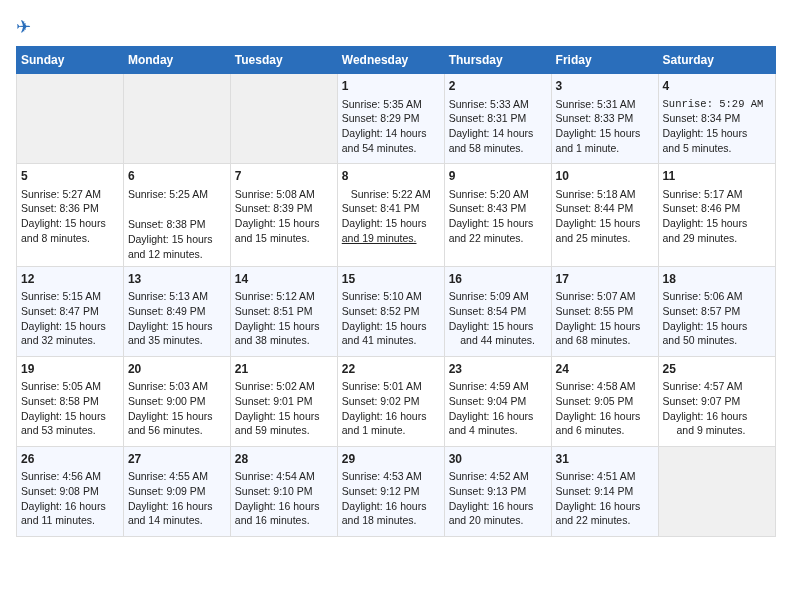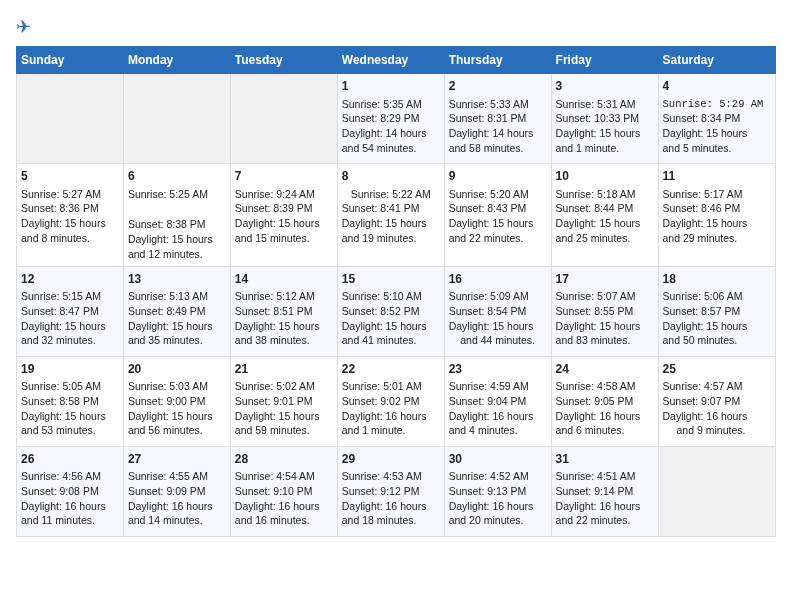--- a/index.html
+++ b/index.html
@@ -140,21 +140,21 @@
         <td>
           <span class="day-num">2</span>
           <span style="display: block;">Sunrise: 5:33 AM</span>
           <span style="display: block;">Sunset: 8:31 PM</span>
           <span style="display: block;">Daylight: 14 hours</span>
           <span style="display: block;">and 58 minutes.</span>
         </td>
         <td>
           <span class="day-num">3</span>
           <span style="display: block;">Sunrise: 5:31 AM</span>
-          <span style="display: block;">Sunset: 10:33 PM</span>
+          <span style="display: block;">Sunset: 8:33 PM</span>
           <span style="display: block;">Daylight: 15 hours</span>
           <span style="display: block;">and 1 minute.</span>
         </td>
         <td>
           <span class="day-num">4</span>
           <span style="display: block; font-family: Liberation Mono, monospace;">Sunrise: 5:29 AM</span>
           <span style="display: block;">Sunset: 8:34 PM</span>
           <span style="display: block;">Daylight: 15 hours</span>
           <span style="display: block;">and 5 minutes.</span>
         </td>
@@ -169,31 +169,31 @@
         </td>
         <td>
           <span class="day-num">6</span>
           <span style="display: block;">Sunrise: 5:25 AM</span>
           <span style="display: block; margin-top: 16px;">Sunset: 8:38 PM</span>
           <span style="display: block;">Daylight: 15 hours</span>
           <span style="display: block;">and 12 minutes.</span>
         </td>
         <td>
           <span class="day-num">7</span>
-          <span style="display: block;">Sunrise: 9:24 AM</span>
+          <span style="display: block;">Sunrise: 5:08 AM</span>
           <span style="display: block;">Sunset: 8:39 PM</span>
           <span style="display: block;">Daylight: 15 hours</span>
           <span style="display: block;">and 15 minutes.</span>
         </td>
         <td>
           <span class="day-num">8</span>
           <span style="display: block; text-align: center;">Sunrise: 5:22 AM</span>
           <span style="display: block;">Sunset: 8:41 PM</span>
           <span style="display: block;">Daylight: 15 hours</span>
-          <span style="display: block;">and 19 minutes.</span>
+          <span style="display: block; text-decoration: underline;">and 19 minutes.</span>
         </td>
         <td>
           <span class="day-num">9</span>
           <span style="display: block;">Sunrise: 5:20 AM</span>
           <span style="display: block;">Sunset: 8:43 PM</span>
           <span style="display: block;">Daylight: 15 hours</span>
           <span style="display: block;">and 22 minutes.</span>
         </td>
         <td>
           <span class="day-num">10</span>
@@ -244,21 +244,21 @@
           <span style="display: block;">Sunrise: 5:09 AM</span>
           <span style="display: block;">Sunset: 8:54 PM</span>
           <span style="display: block;">Daylight: 15 hours</span>
           <span style="display: block; text-align: center;">and 44 minutes.</span>
         </td>
         <td>
           <span class="day-num">17</span>
           <span style="display: block;">Sunrise: 5:07 AM</span>
           <span style="display: block;">Sunset: 8:55 PM</span>
           <span style="display: block;">Daylight: 15 hours</span>
-          <span style="display: block;">and 83 minutes.</span>
+          <span style="display: block;">and 68 minutes.</span>
         </td>
         <td>
           <span class="day-num">18</span>
           <span style="display: block;">Sunrise: 5:06 AM</span>
           <span style="display: block;">Sunset: 8:57 PM</span>
           <span style="display: block;">Daylight: 15 hours</span>
           <span style="display: block;">and 50 minutes.</span>
         </td>
       </tr>
       <tr>

